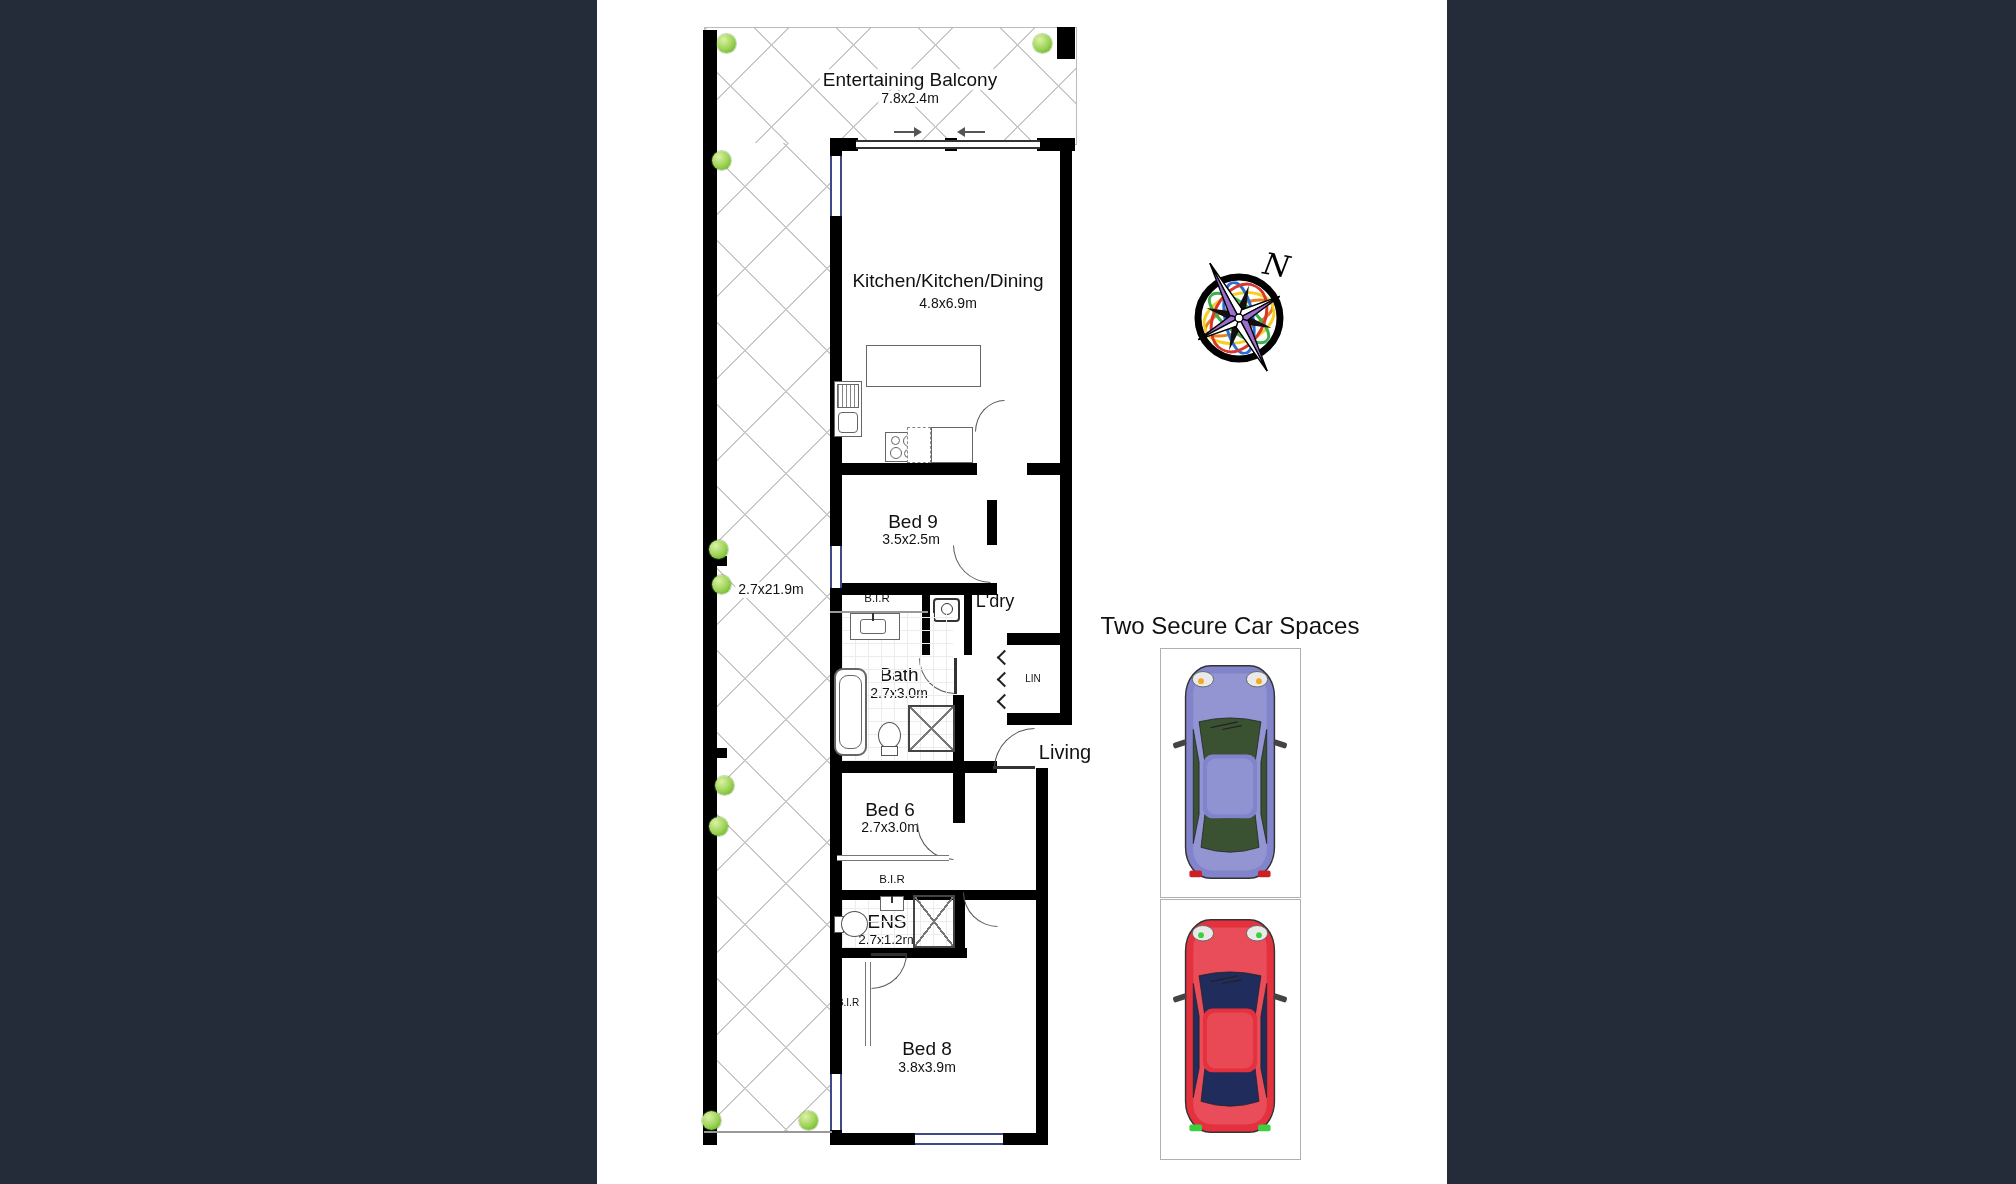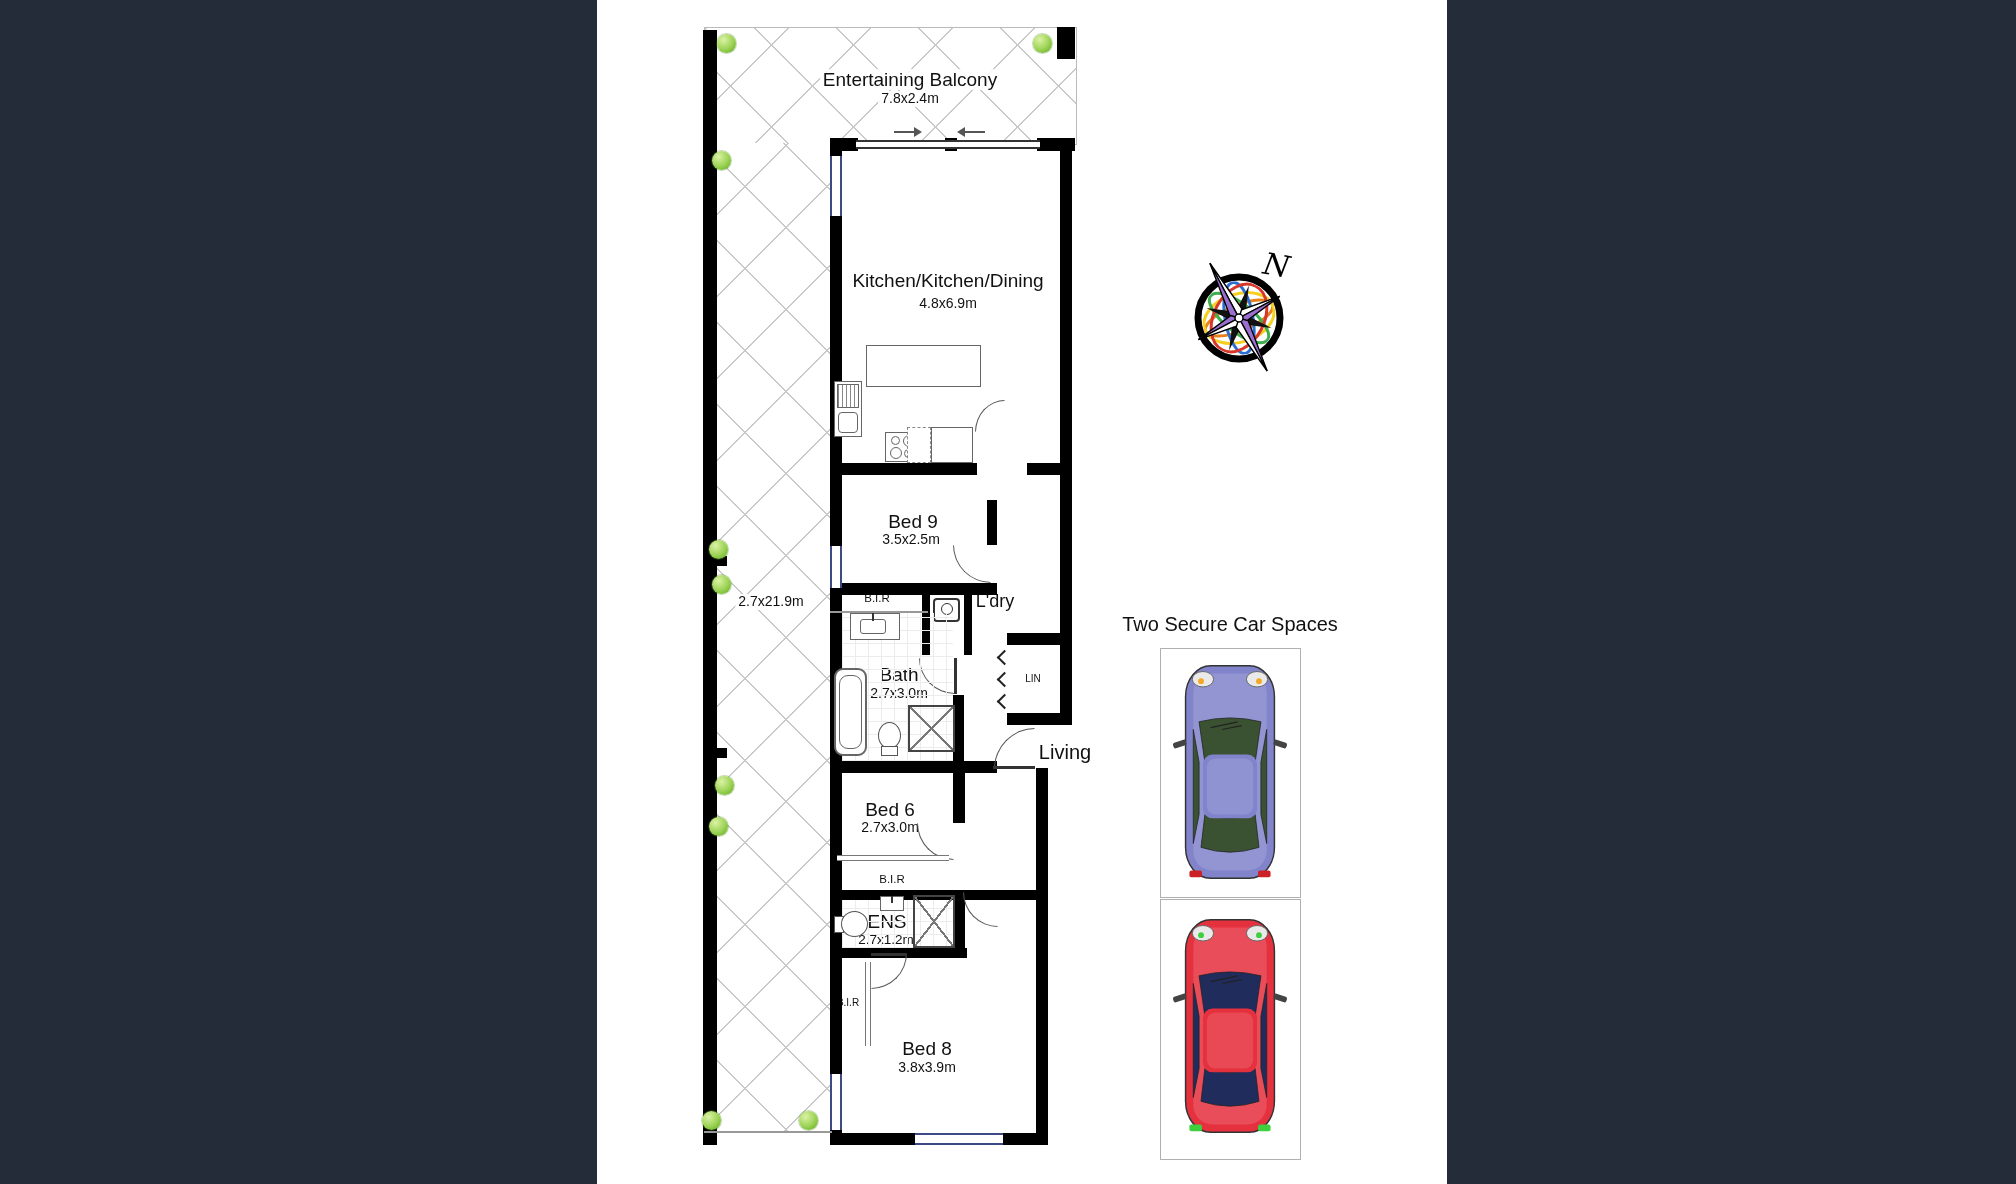--- a/index.html
+++ b/index.html
@@ -49,21 +49,21 @@
 </head>
 <body>
 
 <div class="canvas" style="left:597px;top:0;width:850px;height:1184px">
 
   <div class="lattice" style="left:107px;top:27px;width:371px;height:116px"></div>
   <div class="lattice" style="left:107px;top:143px;width:127px;height:989px;border-top:none"></div>
 
   <div class="lbl nm" style="left:313px;top:69px;transform:translateX(-50%)">Entertaining Balcony</div>
   <div class="lbl dm" style="left:313px;top:91px;transform:translateX(-50%)">7.8x2.4m</div>
-  <div class="lbl dm" style="left:174px;top:594px;transform:translateX(-50%)">2.7x21.9m</div>
+  <div class="lbl dm" style="left:174px;top:582px;transform:translateX(-50%)">2.7x21.9m</div>
   <div class="lbl nm" style="left:351px;top:270px;transform:translateX(-50%)">Kitchen/Kitchen/Dining</div>
   <div class="lbl dm" style="left:351px;top:296px;transform:translateX(-50%)">4.8x6.9m</div>
   <div class="lbl nm" style="left:316px;top:511px;transform:translateX(-50%)">Bed 9</div>
   <div class="lbl dm" style="left:314px;top:532px;transform:translateX(-50%)">3.5x2.5m</div>
   <div class="lbl sm" style="left:280px;top:592px;transform:translateX(-50%)">B.I.R</div>
   <div class="lbl nm" style="left:398px;top:591px;transform:translateX(-50%);font-size:18px">L'dry</div>
   <div class="lbl nm" style="left:302px;top:664px;transform:translateX(-50%)">Bath</div>
   <div class="lbl dm" style="left:302px;top:686px;transform:translateX(-50%)">2.7x3.0m</div>
   <div class="lbl xs" style="left:436px;top:673px;transform:translateX(-50%);background:transparent">LIN</div>
   <div class="lbl nm" style="left:468px;top:741px;transform:translateX(-50%);font-size:20px;background:transparent">Living</div>
@@ -206,21 +206,21 @@
       <path d="M72 146 L65 92 L72 86 Z" fill="#fff"></path>
       <path d="M26 86 L66 80 L72 86 Z" fill="#9a6fd0"></path>
       <path d="M26 86 L72 86 L66 92 Z" fill="#fff"></path>
       <path d="M118 86 L78 80 L72 86 Z" fill="#fff"></path>
       <path d="M118 86 L72 86 L78 92 Z" fill="#9a6fd0"></path>
     </g>
     <circle cx="72" cy="86" r="4" fill="#fff" stroke="#000" stroke-width="1.5"></circle>
     <text x="96" y="42" font-family="DejaVu Serif, serif" font-size="30" font-style="italic" transform="rotate(10 100 34)">N</text>
   </svg>
 
-  <div class="lbl" style="left:633px;top:613px;transform:translateX(-50%);font-size:20px;background:transparent">Two Secure Car Spaces</div>
+  <div class="lbl" style="left:633px;top:613px;transform:translateX(-50%);font-size:24px;background:transparent">Two Secure Car Spaces</div>
 
   <div class="carbox" style="left:563px;top:648px;width:139px;height:248px"></div>
   <div class="carbox" style="left:563px;top:899px;width:139px;height:259px"></div>
 
   <svg width="116" height="228" viewBox="0 0 120 236" style="position:absolute;left:575px;top:658px">
     <rect x="14" y="8" width="92" height="220" rx="26" ry="32" stroke="#333" stroke-width="1.5" fill="#8184cb"></rect>
     <rect x="22" y="16" width="76" height="204" rx="20" fill="#ffffff" opacity="0.14"></rect>
     <rect x="1" y="86" width="14" height="6" rx="2" fill="#444" transform="rotate(-18 8 89)"></rect>
     <rect x="105" y="86" width="14" height="6" rx="2" fill="#444" transform="rotate(18 112 89)"></rect>
     <g stroke="#222" stroke-width="0.8" fill="#3a5232">

